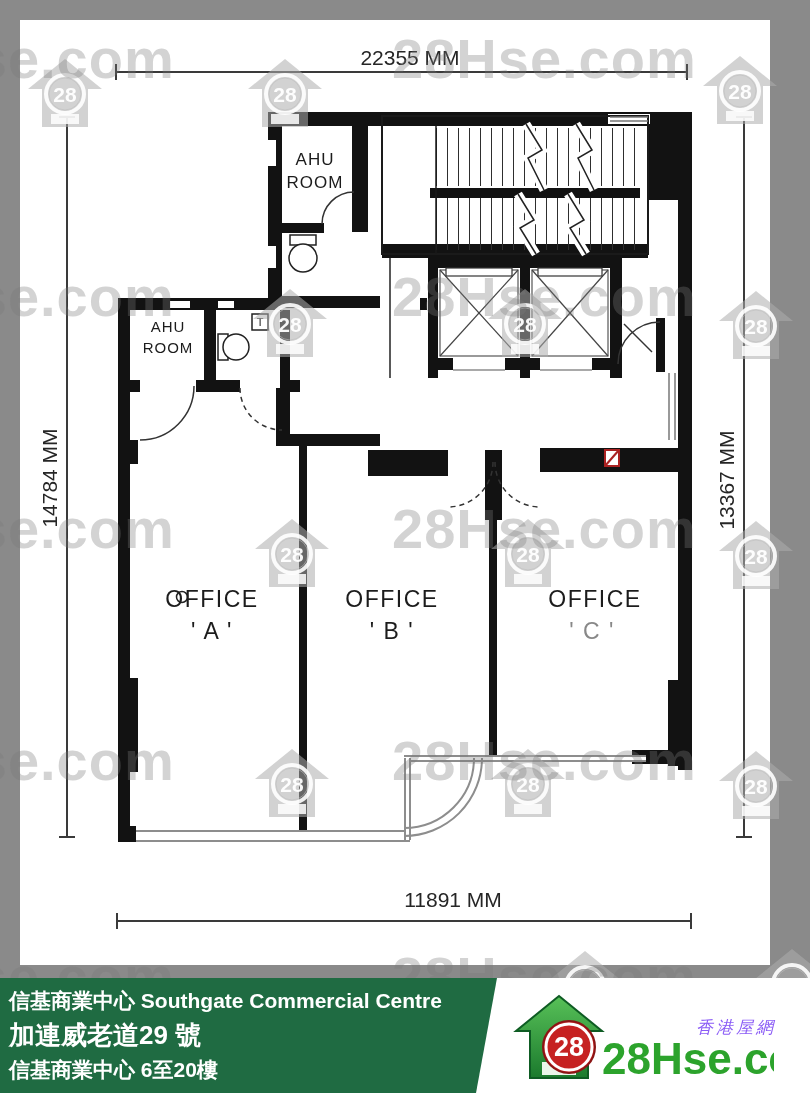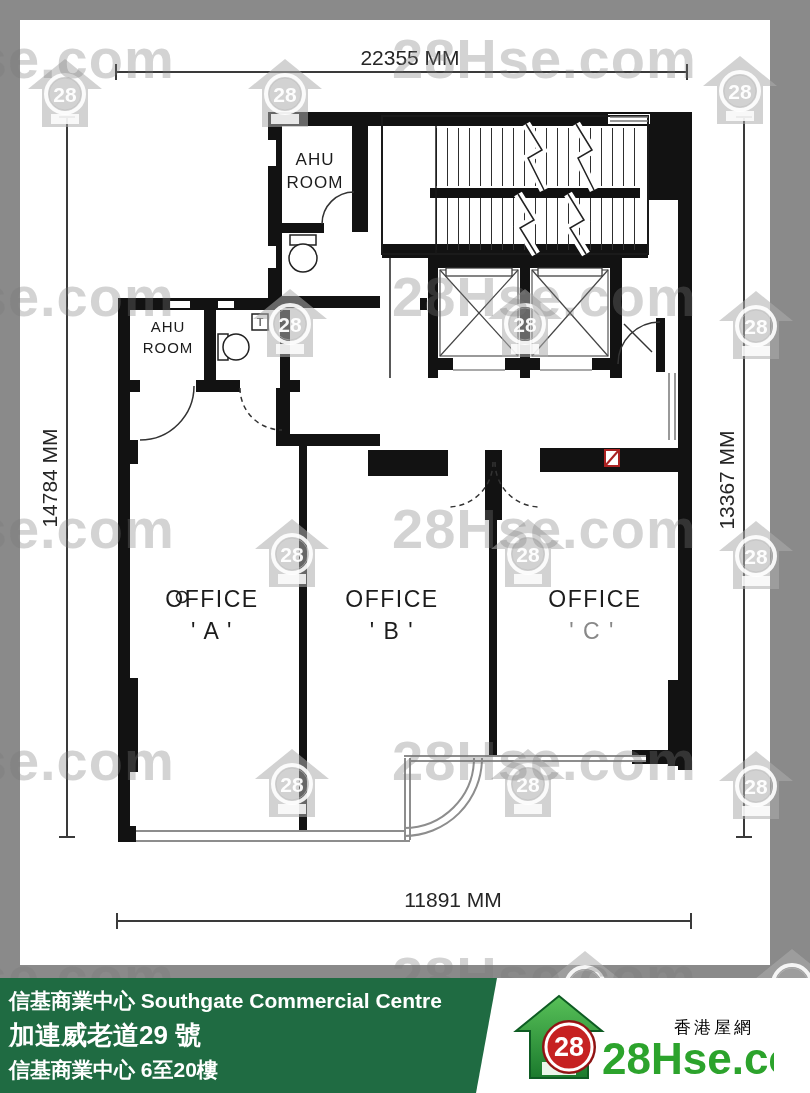--- a/index.html
+++ b/index.html
@@ -25,21 +25,21 @@
   #wmlayer{position:absolute;left:0;top:0;width:810px;height:1093px;pointer-events:none;}
   .wmt{position:absolute;font-weight:bold;font-size:56px;letter-spacing:1px;color:rgba(120,120,120,0.33);white-space:nowrap;}
   
   #footer{position:absolute;left:0;top:978px;width:810px;height:115px;background:#ffffff;}
   #greenbar{position:absolute;left:0;top:0;width:500px;height:115px;background:#1f6b42;
             clip-path:polygon(0 0,497px 0,476px 115px,0 115px);
             display:flex;flex-direction:column;justify-content:center;gap:3px;padding-left:9px;box-sizing:border-box;}
   #greenbar .l1{color:#fff;font-size:21px;font-weight:bold;}
   #greenbar .l2{color:#fff;font-size:26px;font-weight:bold;}
   #greenbar .l3{color:#fff;font-size:21px;font-weight:bold;}
-  #sitename{position:absolute;right:56px;top:38px;color:#000000;font-size:17px;letter-spacing:3px;}
+  #sitename{position:absolute;right:34px;top:38px;color:#8b5cf6;font-size:17px;letter-spacing:3px;font-style:italic;}
   #logosvg{position:absolute;left:512px;top:12px;}
 </style>
 </head>
 <body>
 
 <div id="page">
 
   <div id="plan">
 
     <div class="w" style="left: 250px; top: 92px; width: 422px; height: 14px;"></div>

